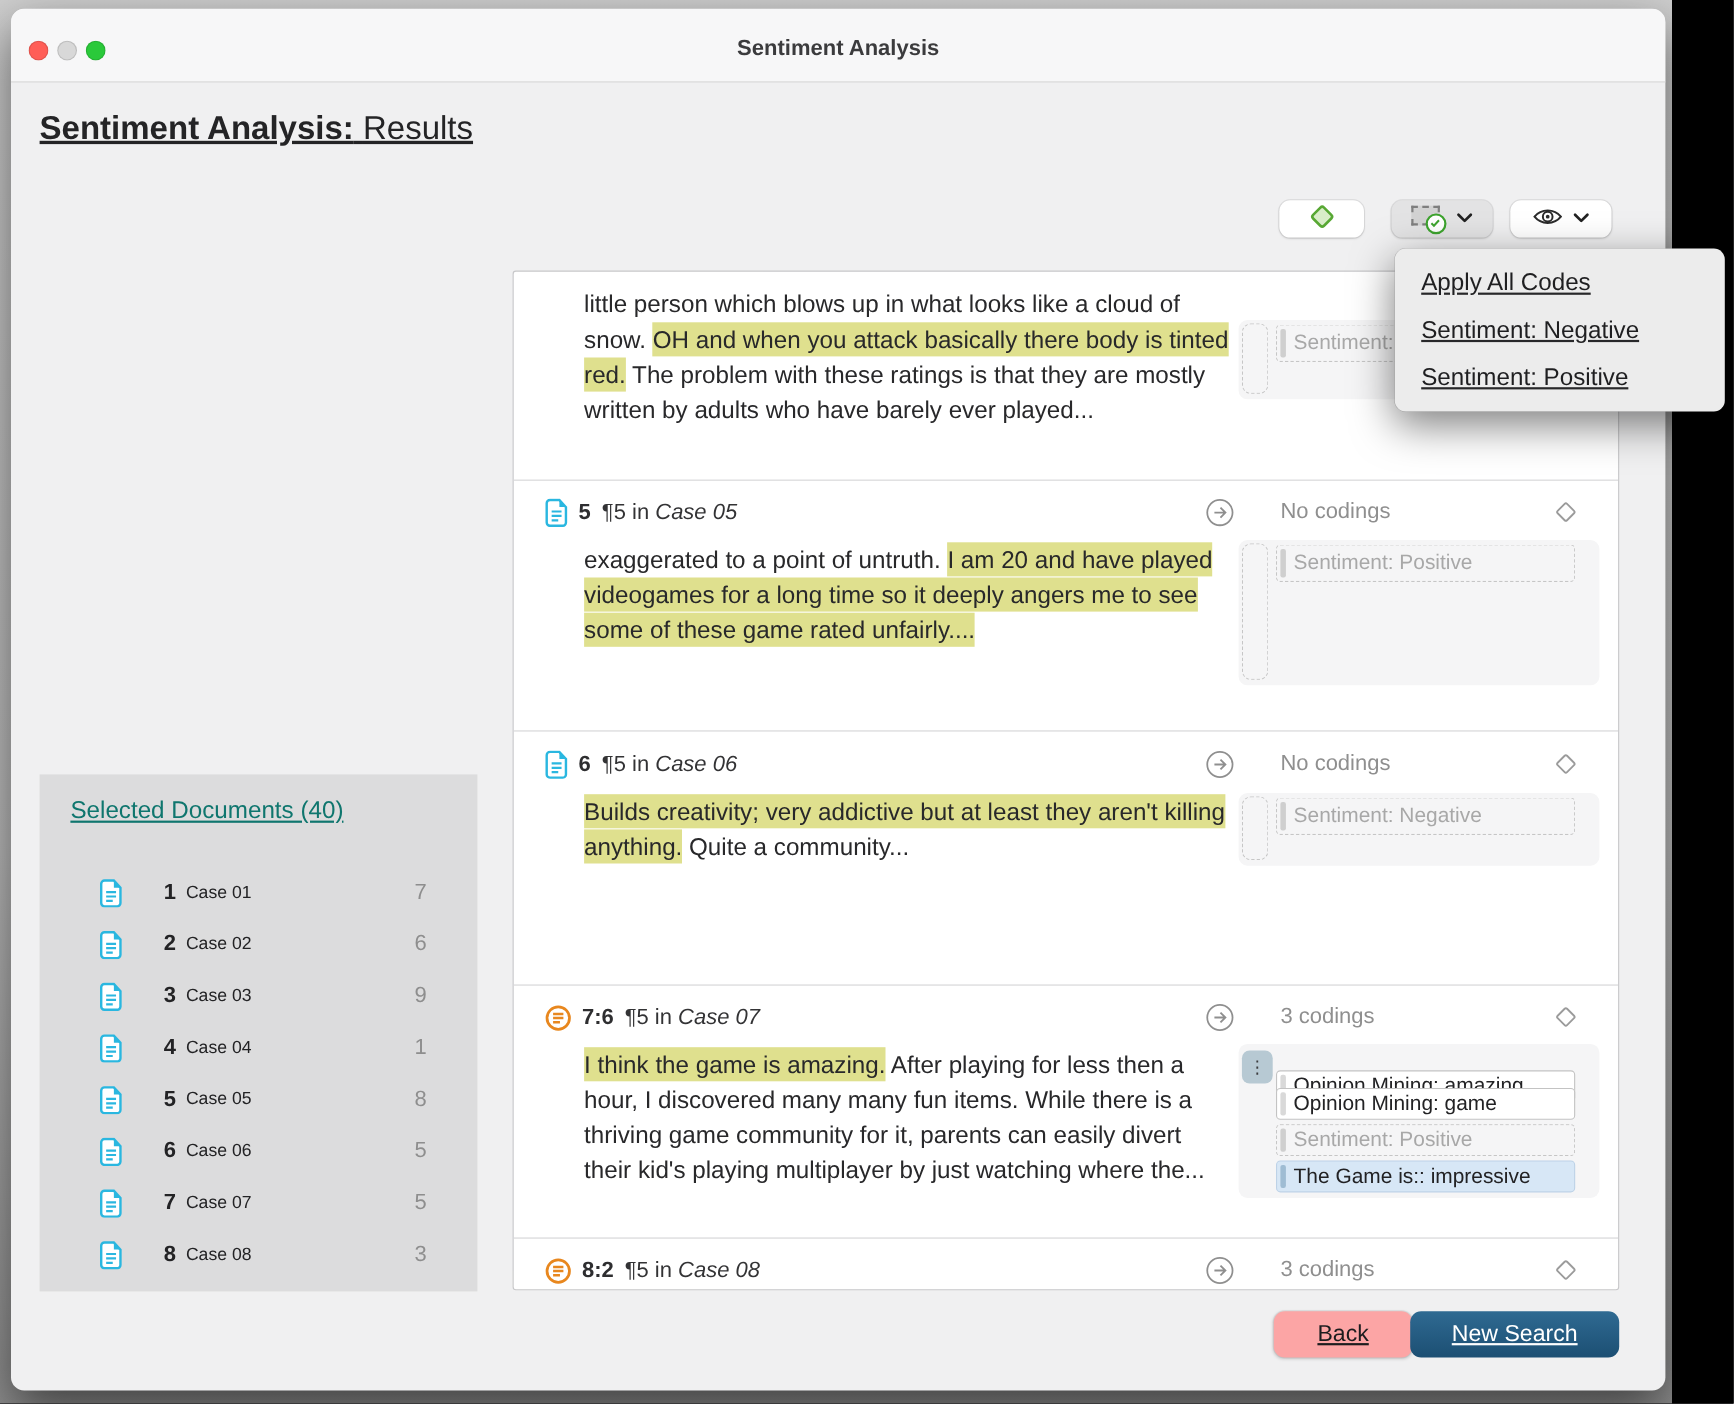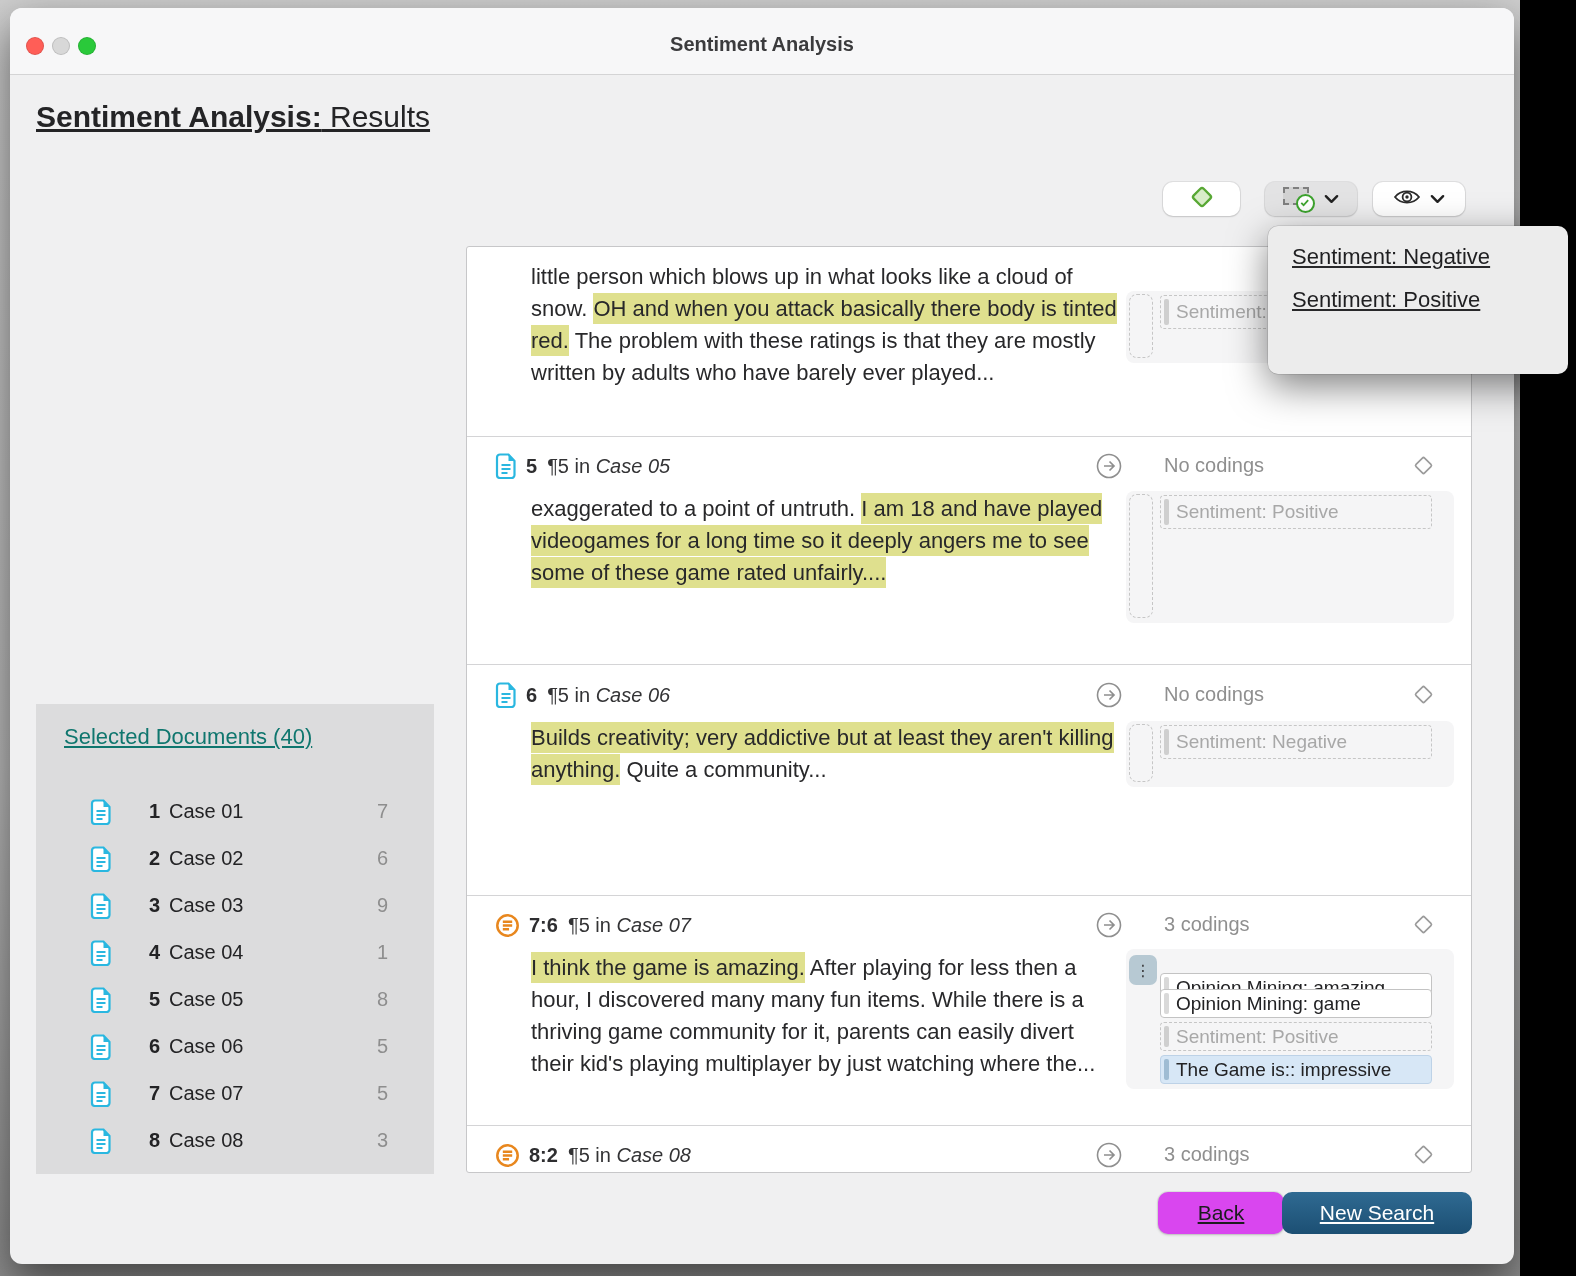--- a/index.html
+++ b/index.html
@@ -36,21 +36,21 @@
   .csc-circle svg{position:absolute;left:1px;top:1px;}
 
   .panelbox{background:#dcdcdd;}
   #summary-box{left:26px;top:238px;width:398px;height:422px;}
   #summary-text{left:28px;top:20px;width:330px;font-size:20px;line-height:28px;white-space:pre-line;color:#2a2a2c;}
   #docs-box{left:26px;top:696px;width:398px;height:470px;}
   #docs-title{left:28px;top:20px;font-size:22px;color:#0f766e;}
   .doc-row{position:absolute;left:0;width:100%;height:47px;display:flex;align-items:center;cursor:pointer;}
   .doc-row .dicon{margin-left:54px;width:22px;height:26px;}
   .doc-row .dnum{margin-left:34px;font-weight:bold;font-size:20px;color:#232325;min-width:14px;text-align:right;}
-  .doc-row .dname{margin-left:9px;font-size:20px;color:#232325;}
+  .doc-row .dname{margin-left:9px;font-size:16px;color:#232325;}
   .doc-row .dcount{position:absolute;right:46px;font-size:20px;color:#8e8e8e;}
 
   #panel{left:456px;top:238px;width:1006px;height:927px;background:#fff;
          border:1.5px solid #c7c7c9;border-radius:3px;box-sizing:border-box;overflow:hidden;}
   .segment{position:absolute;left:0;width:100%;}
   .seg-border{border-top:1.5px solid #d4d4d6;}
   .seg-head{position:absolute;left:28px;display:flex;align-items:center;height:30px;}
   .seg-head .num{font-weight:bold;font-size:20px;color:#2e2e30;margin-left:9px;}
   .seg-head .loc{font-size:20px;color:#333335;margin-left:10px;}
   .seg-text{position:absolute;left:64px;width:588px;font-size:22px;line-height:32px;color:#28282a;}
@@ -70,21 +70,21 @@
   .cbox.blue .bar{background:#9fbcd3;}
   .dotsbtn{position:absolute;left:3px;width:28px;height:30px;background:#b7c9d3;border-radius:7px;
            display:flex;align-items:center;justify-content:center;font-size:16px;color:#3c3c3e;cursor:pointer;}
 
   #menu{left:1268px;top:226px;width:300px;height:148px;background:#ececec;border-radius:10px;
         box-shadow:0 12px 38px rgba(0,0,0,.5),0 0 0 0.5px rgba(0,0,0,.18);z-index:50;padding-top:9px;box-sizing:border-box;}
   .mitem{height:43px;line-height:43px;padding-left:24px;font-size:22px;color:#1f1f21;cursor:pointer;}
 
   .fbtn{top:1184px;height:42px;border-radius:10px;font-size:21px;display:flex;align-items:center;
         justify-content:center;cursor:pointer;}
-  #back-btn{left:1148px;width:126px;background:#d946ef;color:#1c1c1e;
+  #back-btn{left:1148px;width:126px;background:#fca5a5;color:#1c1c1e;
             box-shadow:0 0 0 1px rgba(0,0,0,.06),0 1px 3px rgba(0,0,0,.18);}
   #newsearch-btn{left:1272px;width:190px;background:linear-gradient(180deg,#2f6a92 0%,#1c4f73 100%);color:#fff;}
 </style>
 </head>
 <body>
 
 <div id="page">
   <div id="backdrop" class="abs"></div>
 
   <div id="win" class="abs">
@@ -246,21 +246,21 @@
               <span class="loc">¶5 in <i>Case 05</i></span>
             </div>
             <span class="goto" style="top: 16px;"><svg width="26" height="26" viewBox="0 0 26 26">
                 <circle cx="13" cy="13" r="11.5" fill="none" stroke="#8f8f8f" stroke-width="1.6"></circle>
                 <path d="M8 13 h9.5 M13.5 8.5 L18 13 l-4.5 4.5" fill="none" stroke="#8f8f8f" stroke-width="1.7"></path>
               </svg></span>
             <span class="codlabel" style="top: 17px;">No codings</span>
             <span class="segdiamond" style="top: 16px;"><svg width="25" height="25" viewBox="0 0 24 24">
                 <rect x="6.2" y="6.2" width="11.6" height="11.6" rx="1.5" transform="rotate(45 12 12)" fill="#fefefe" stroke="#9b9b9b" stroke-width="1.6"></rect>
               </svg></span>
-            <div class="seg-text" style="top: 56px;"><span>exaggerated to a point of untruth. </span><span class="hl">I am 18 and have played videogames for a long time so it deeply angers me to see some of these game rated unfairly....</span></div>
+            <div class="seg-text" style="top: 56px;"><span>exaggerated to a point of untruth. </span><span class="hl">I am 20 and have played videogames for a long time so it deeply angers me to see some of these game rated unfairly....</span></div>
             <div class="codarea" style="top: 54px; height: 132px;">
               <div class="strip" style="height: 124px;"></div>
               <div class="cbox dashed" style="top: 4px;"><span class="bar"></span>Sentiment: Positive</div>
             </div>
           </div>
           <div class="segment seg-border" style="top: 417px; height: 231px;">
             <div class="seg-head" style="top: 15px;">
               <span style="display: flex;">
                 <svg width="22" height="26" viewBox="0 0 22 26">
                   <path d="M5 1.5 h8.5 L19.5 8 V22 a3 3 0 0 1 -3 3 H5 a3 3 0 0 1 -3 -3 V4.5 a3 3 0 0 1 3 -3 Z" fill="#fff" stroke="#2ab7e0" stroke-width="2.2"></path>
@@ -334,16 +334,17 @@
               </svg></span>
           </div>
         </div>
     </div>
 
     <div id="back-btn" class="fbtn abs">Back</div>
     <div id="newsearch-btn" class="fbtn abs">New Search</div>
   </div>
 
   <div id="menu" class="abs">
+      <div class="mitem">Apply All Codes</div>
       <div class="mitem">Sentiment: Negative</div>
       <div class="mitem">Sentiment: Positive</div>
     </div>
 </div>
 
 </body></html>

